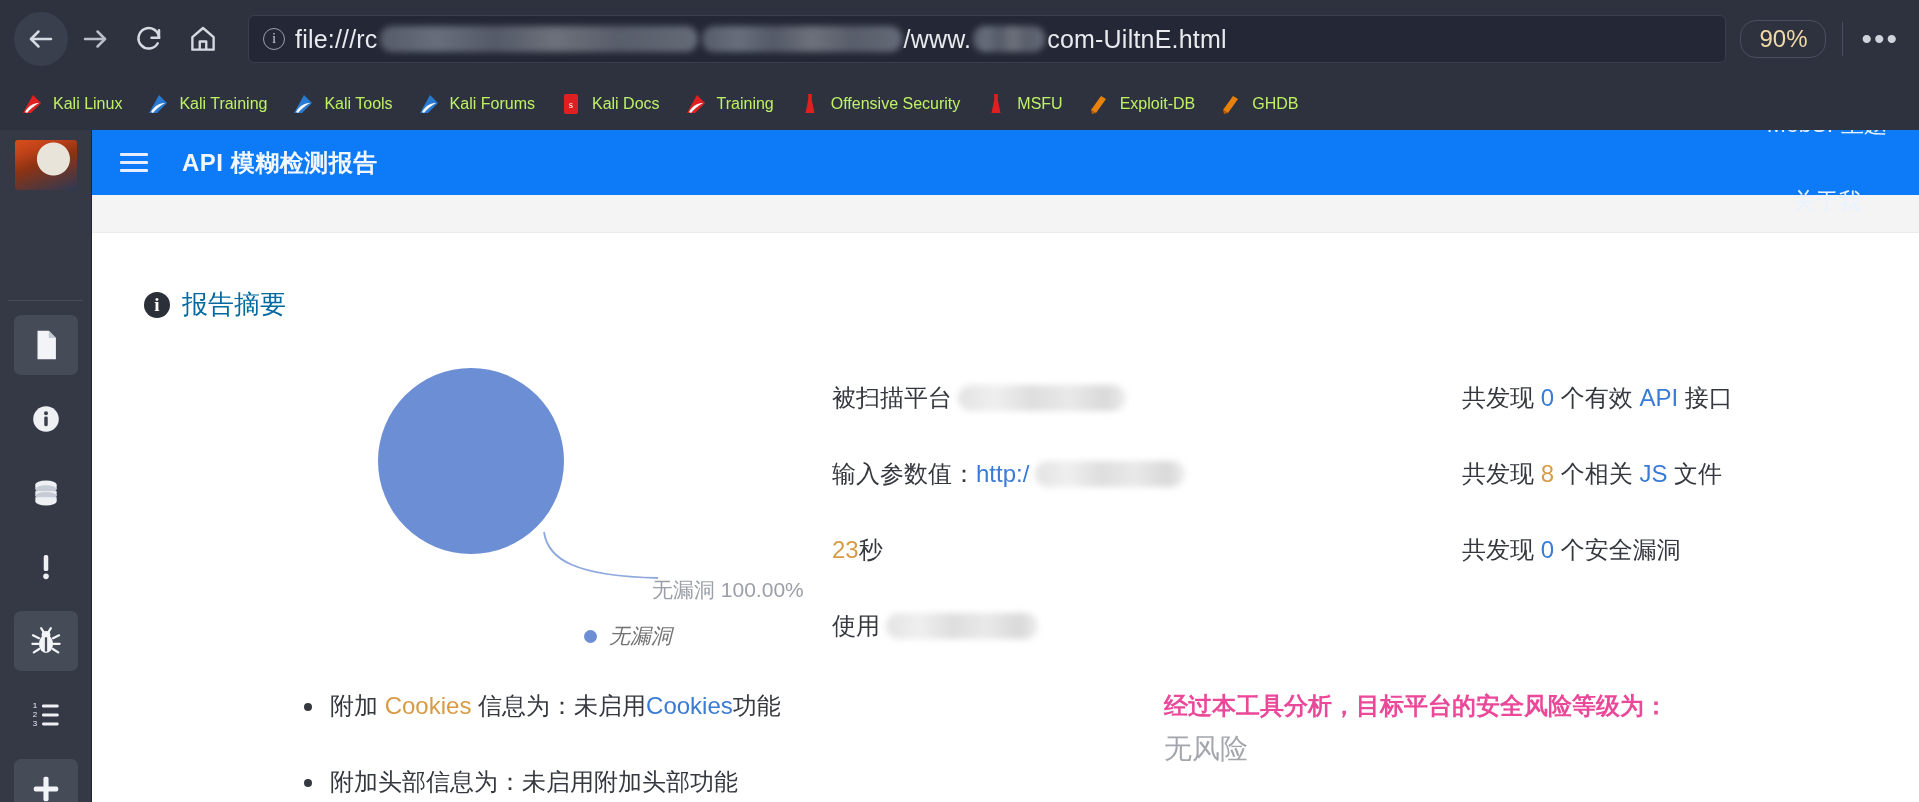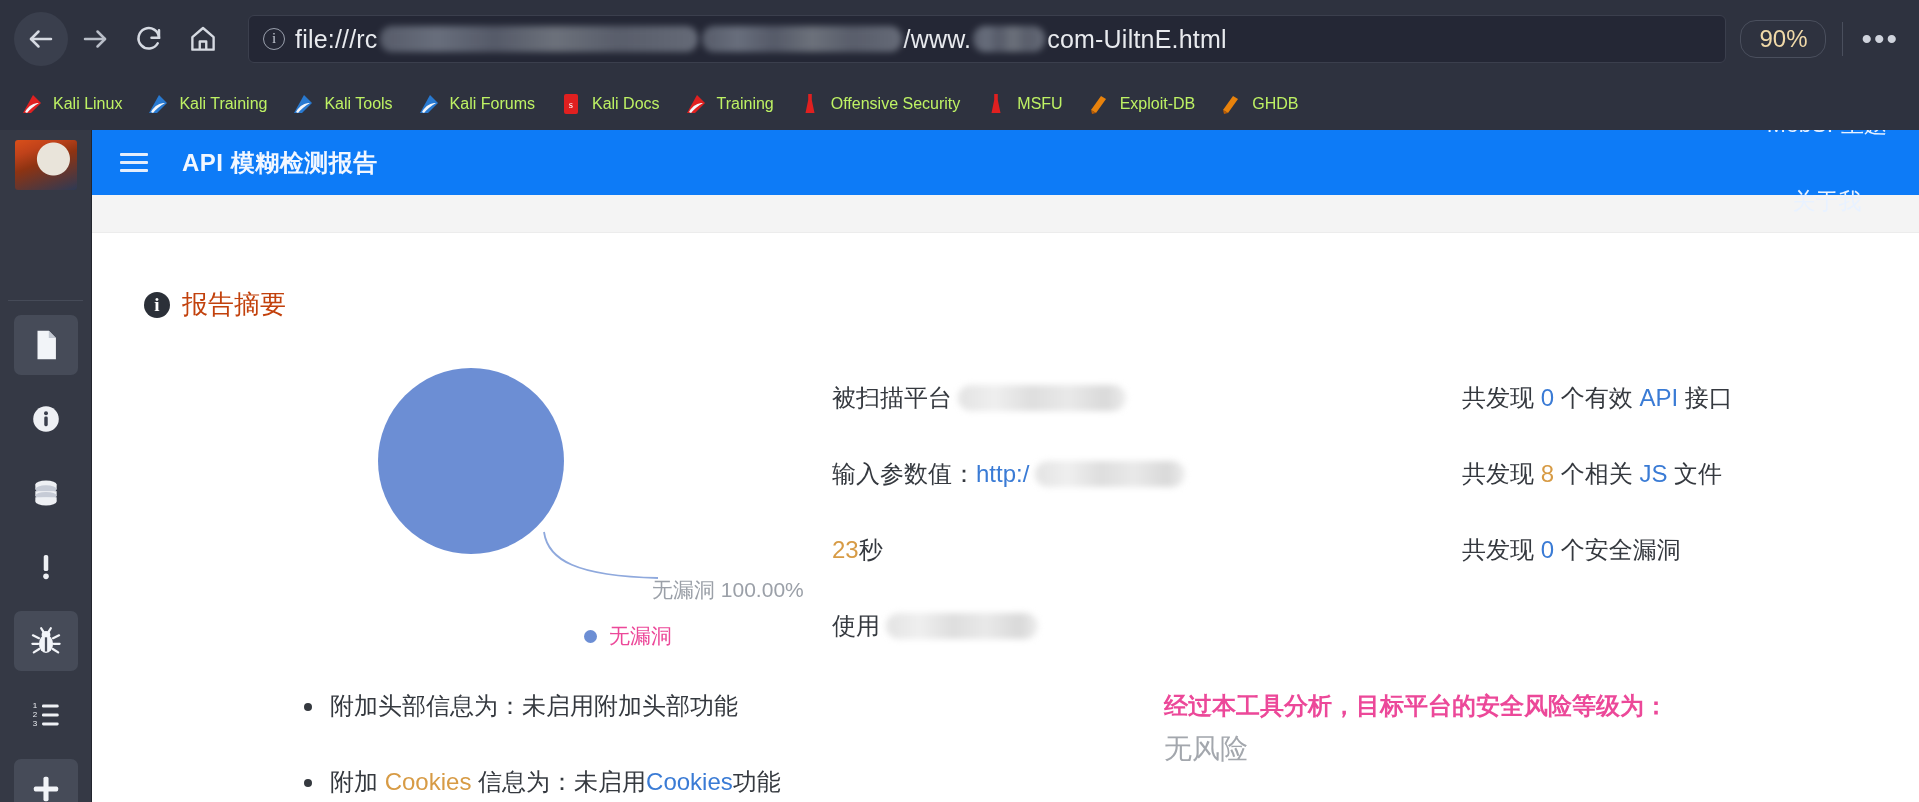--- a/index.html
+++ b/index.html
@@ -107,40 +107,40 @@
   .content-shell { padding: 0 0 0 0; background: #fff; height: 607px; position: relative; }
   .card-gap { height: 38px; background: #f4f4f4; border-bottom: 1px solid #ececec; }
 
   .card { margin: 0 0 0 0; padding: 32px 40px 0 40px; }
   .section-head { display: flex; align-items: center; gap: 12px; margin: 22px 0 0 12px; }
   .ico-info-b {
     width: 26px; height: 26px; border-radius: 50%; background: #2b3038; color: #fff;
     font-size: 19px; line-height: 26px; text-align: center;
     font-family: "Liberation Serif", serif; font-weight: bold; flex: 0 0 auto;
   }
-  .section-title { font-size: 26px; color: #c2410c; }
+  .section-title { font-size: 26px; color: #0369a1; }
 
   .cols { display: flex; margin-top: 28px; }
   .col-chart { width: 700px; flex: 0 0 auto; position: relative; }
   .col-mid { width: 620px; flex: 0 0 auto; padding-top: 32px; }
   .col-right { flex: 1 1 auto; padding-top: 32px; padding-left: 10px; }
 
   
   .chart-wrap { position: relative; width: 700px; height: 280px; }
   .pie {
     position: absolute; left: 246px; top: 18px; width: 186px; height: 186px;
     border-radius: 50%; background: #6c8ed4;
   }
   .leader { position: absolute; left: 410px; top: 180px; }
   .pie-label {
     position: absolute; left: 520px; top: 226px; color: #9ba0a8; font-size: 21px; white-space: nowrap;
   }
   .legend { position: absolute; left: 452px; top: 272px; display: flex; align-items: center; gap: 12px; }
   .legend-dot { width: 13px; height: 13px; border-radius: 50%; background: #6c8ed4; }
-  .legend-label { font-size: 21px; color: #ec4899; }
+  .legend-label { font-size: 21px; color: #737373; font-style: italic; }
 
   .info-line { font-size: 24px; color: #35393f; margin-bottom: 44px; display: flex; align-items: center; white-space: nowrap; }
   .accent-blue { color: #3a7bd5; }
   .accent-orange { color: #d79b45; }
   .blur-inline {
     display: inline-block; height: 26px; border-radius: 13px; vertical-align: middle;
     background: linear-gradient(90deg,#e3e3e3 0%,#efefef 22%,#dedede 44%,#e9e9e9 66%,#d9d9d9 88%,#ededed 100%);
     filter: blur(3.2px); margin: 0 6px;
   }
   .blur-w1 { width: 168px; }
@@ -454,25 +454,25 @@
               <span>共发现 </span><span class="accent-blue">0</span><span> 个安全漏洞</span>
             </div>
 
           </div>
         </div>
 
         <div class="bottom">
           <div class="bullets">
 
             <div class="bullet">
+              <span>附加 </span><span class="accent-orange">Cookies</span><span> 信息为：未启用</span><span class="accent-blue">Cookies</span><span>功能</span>
+            </div>
+
+            <div class="bullet">
               <span>附加头部信息为：未启用附加头部功能</span>
-            </div>
-
-            <div class="bullet">
-              <span>附加 </span><span class="accent-orange">Cookies</span><span> 信息为：未启用</span><span class="accent-blue">Cookies</span><span>功能</span>
             </div>
           </div>
 
           <div class="risk">
             <div class="risk-line1">经过本工具分析，目标平台的安全风险等级为：</div>
             <div class="risk-line2">无风险</div>
           </div>
         </div>
 
       </div>

